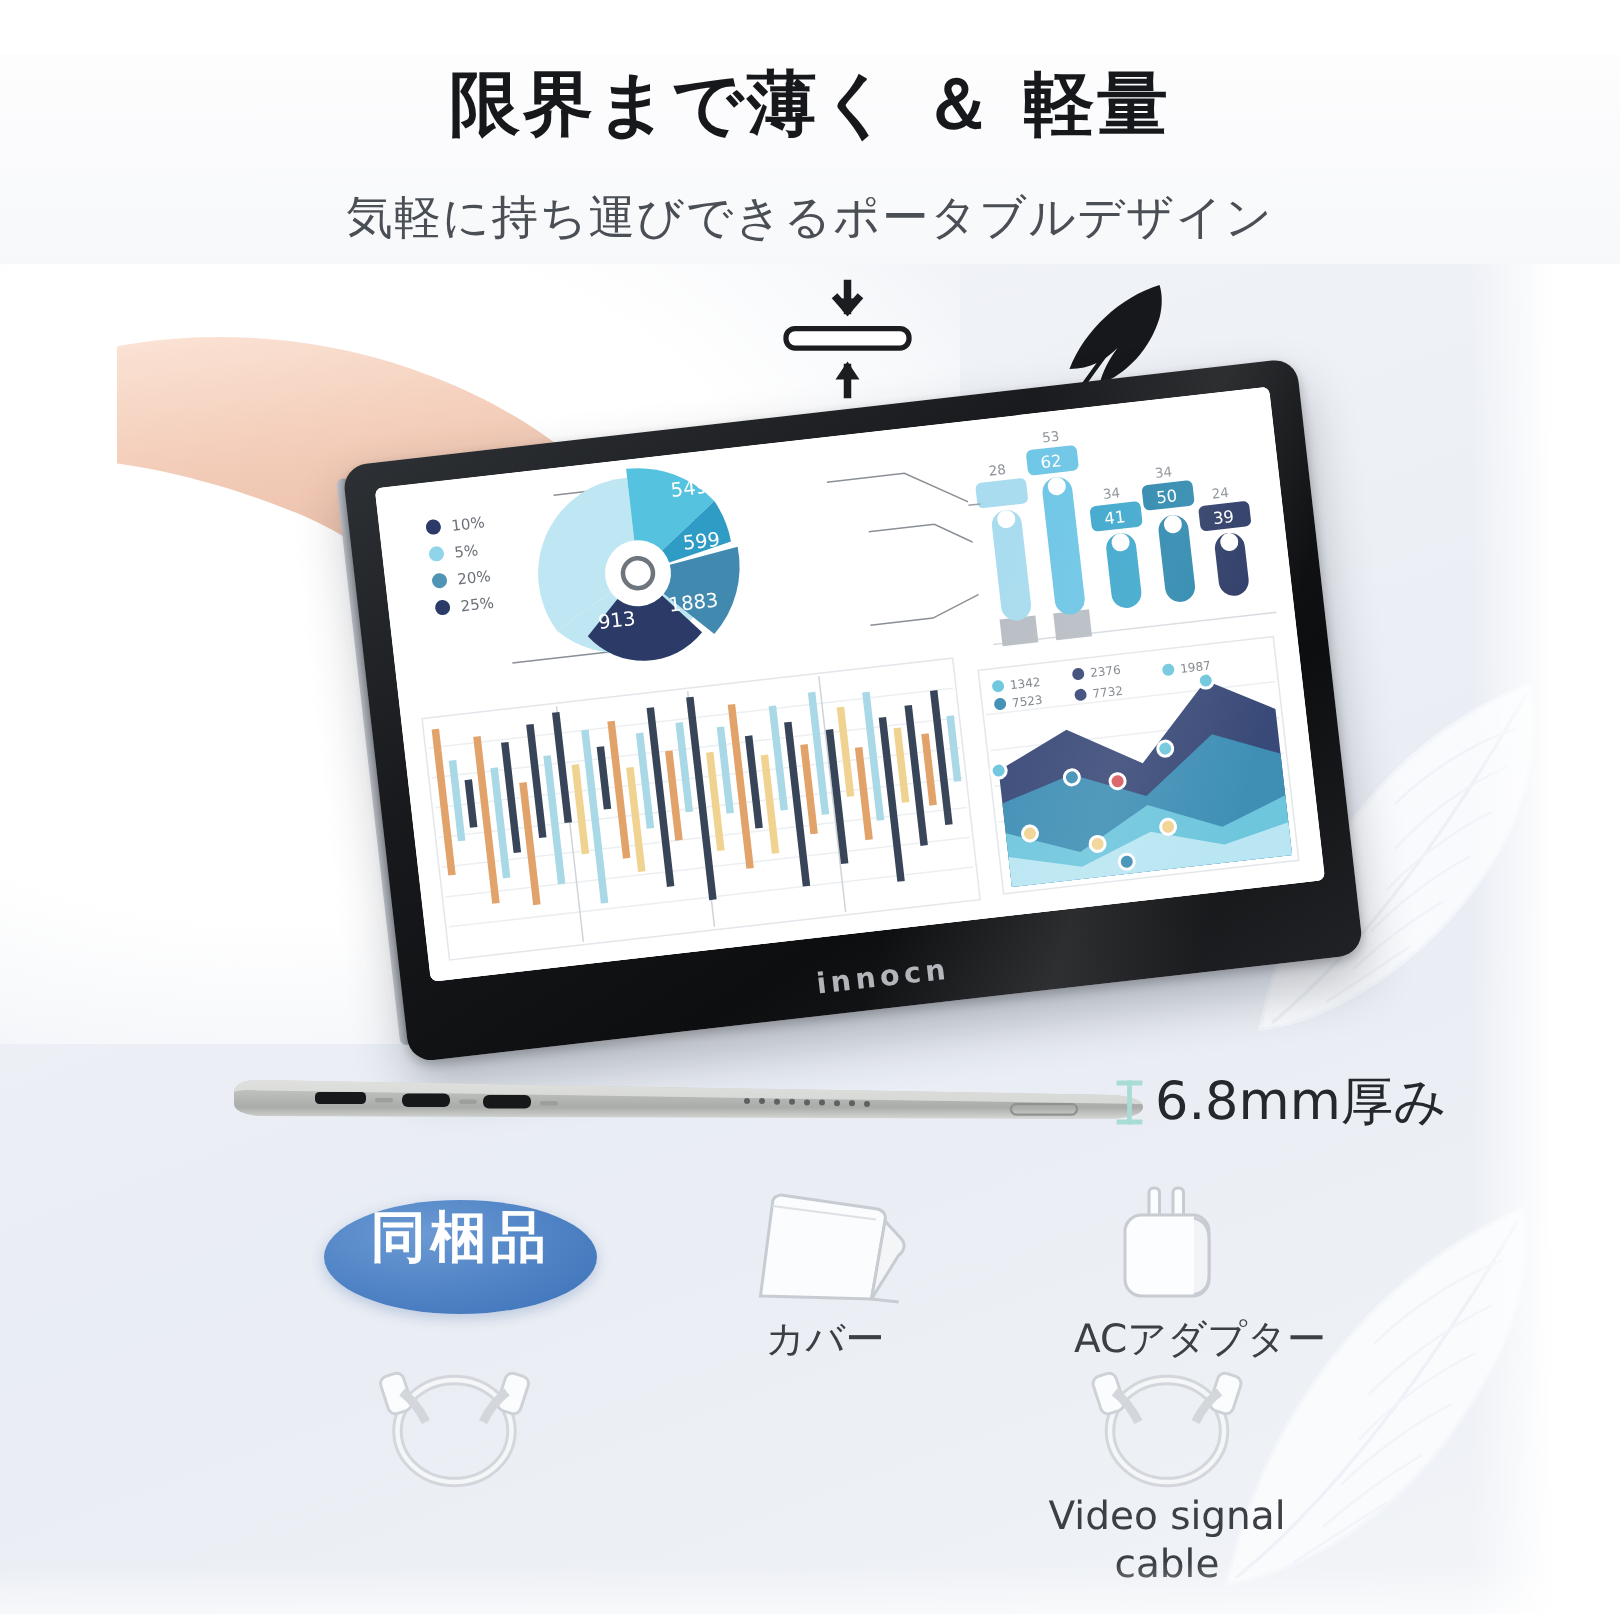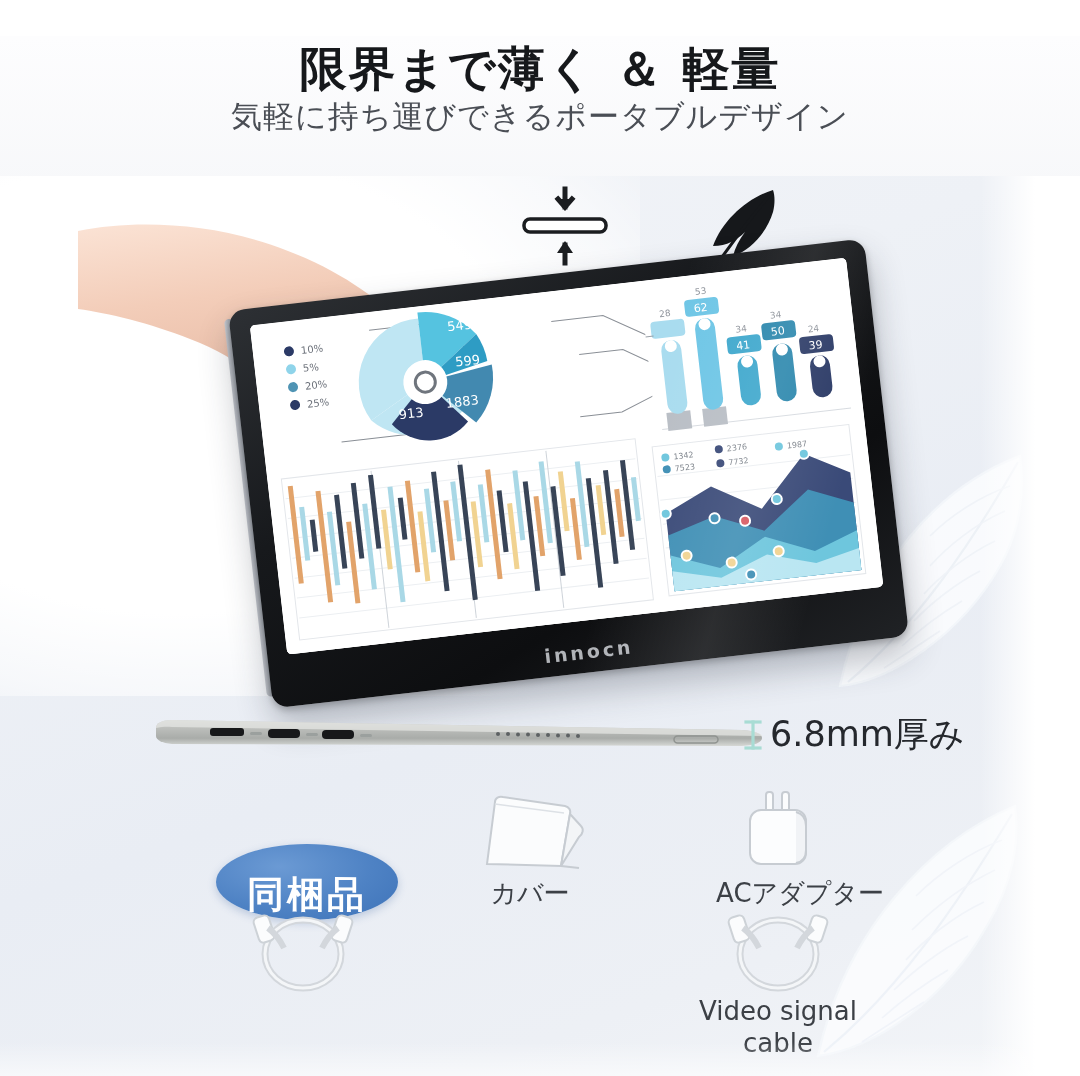--- a/index.html
+++ b/index.html
@@ -19,21 +19,21 @@
     background:linear-gradient(180deg,rgba(255,255,255,0) 0%,rgba(255,255,255,0.85) 70%,#fff 100%);}
 
   
   .wm{position:absolute;opacity:.95;pointer-events:none;}
   .wm svg{display:block;}
 
   
   .headline{position:absolute;left:0;top:2px;width:1080px;text-align:center;
     font-size:47px;font-weight:bold;color:#16181b;letter-spacing:2px;
     font-family:"DejaVu Sans","Liberation Sans",sans-serif;}
-  .subhead{position:absolute;left:0;top:60px;width:1080px;text-align:center;
+  .subhead{position:absolute;left:0;top:88px;width:1080px;text-align:center;
     font-size:31px;color:#4a4e55;letter-spacing:1px;
     font-family:"DejaVu Sans","Liberation Sans",sans-serif;}
 
   
   .spec{position:absolute;text-align:center;width:190px;}
   .spec .ico{height:92px;display:flex;align-items:center;justify-content:center;}
   .spec .val{font-size:33px;color:#2b2e33;letter-spacing:.5px;
     font-family:"DejaVu Sans","Liberation Sans",sans-serif;}
   #spec-thickness{left:470px;top:148px;}
   #spec-weight{left:648px;top:148px;}
@@ -58,33 +58,33 @@
 
   
   .dash{position:absolute;inset:0;background:#ffffff;}
 
   
   .side{position:absolute;left:150px;top:678px;width:620px;height:58px;}
   .thickness-label{position:absolute;left:742px;top:675px;display:flex;align-items:center;gap:6px;
     font-size:35px;color:#25282d;font-family:"DejaVu Sans","Liberation Sans",sans-serif;}
 
   
-  .badge{position:absolute;left:216px;top:808px;width:182px;height:76px;border-radius:50%;
+  .badge{position:absolute;left:216px;top:764px;width:182px;height:76px;border-radius:50%;
     background:radial-gradient(ellipse at 35% 30%,#6b9ad4 0%,#4e82c4 55%,#3d72b8 100%);
-    display:flex;align-items:flex-end;justify-content:center;
+    display:flex;align-items:flex-start;justify-content:center;
     box-shadow:0 3px 9px rgba(60,100,160,.28);}
   .badge span{font-size:37px;color:#fff;font-weight:bold;letter-spacing:3px;
     font-family:"DejaVu Sans","Liberation Sans",sans-serif;}
 
   .item{position:absolute;text-align:center;}
   .item .art{display:flex;align-items:flex-end;justify-content:center;}
   .item .cap{font-size:26px;line-height:1.22;color:#3c4046;white-space:pre-line;margin-top:4px;
     font-family:"DejaVu Sans","Liberation Sans",sans-serif;}
 
-  #item-cover{left:430px;top:752px;width:200px;text-align:center;}
+  #item-cover{left:450px;top:752px;width:200px;text-align:center;}
   #item-cover .art{height:86px;}
   #item-adapter{left:672px;top:752px;width:212px;text-align:right;}
   #item-adapter .art{height:86px;}
   #item-hdmi{left:196px;top:872px;width:214px;}
   #item-hdmi .art{height:84px;}
   #item-power{left:428px;top:872px;width:214px;}
   #item-power .art{height:84px;}
   #item-video{left:660px;top:872px;width:236px;}
   #item-video .art{height:84px;}
 </style>

